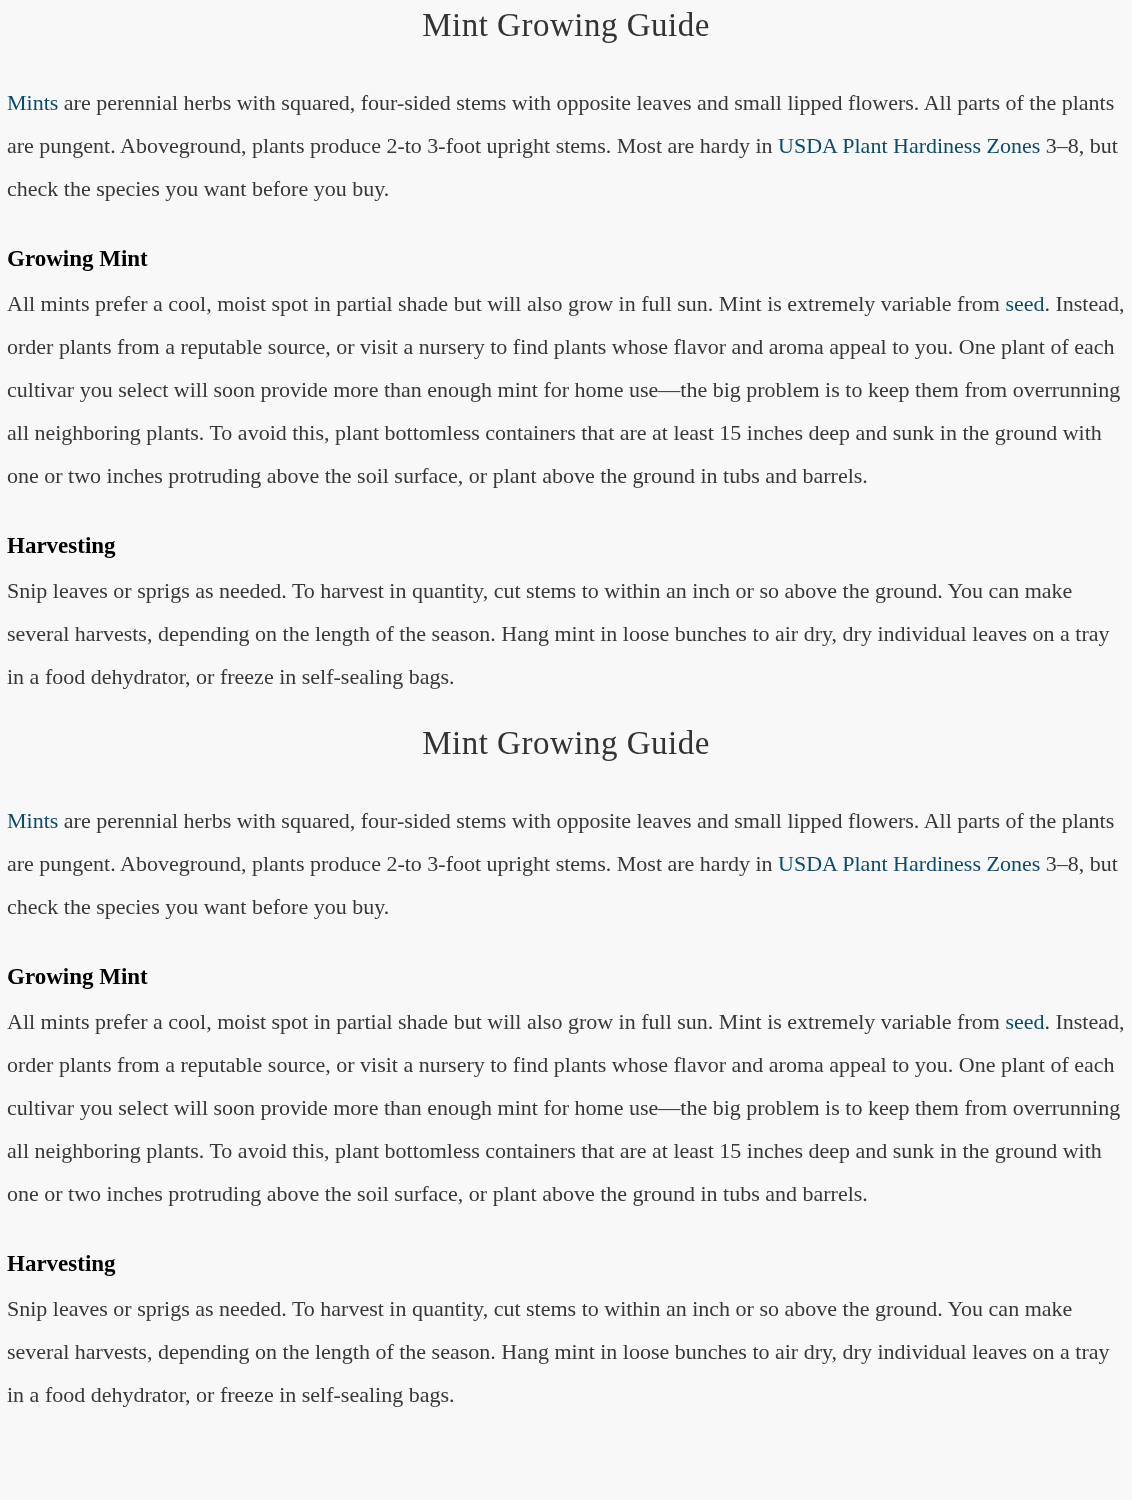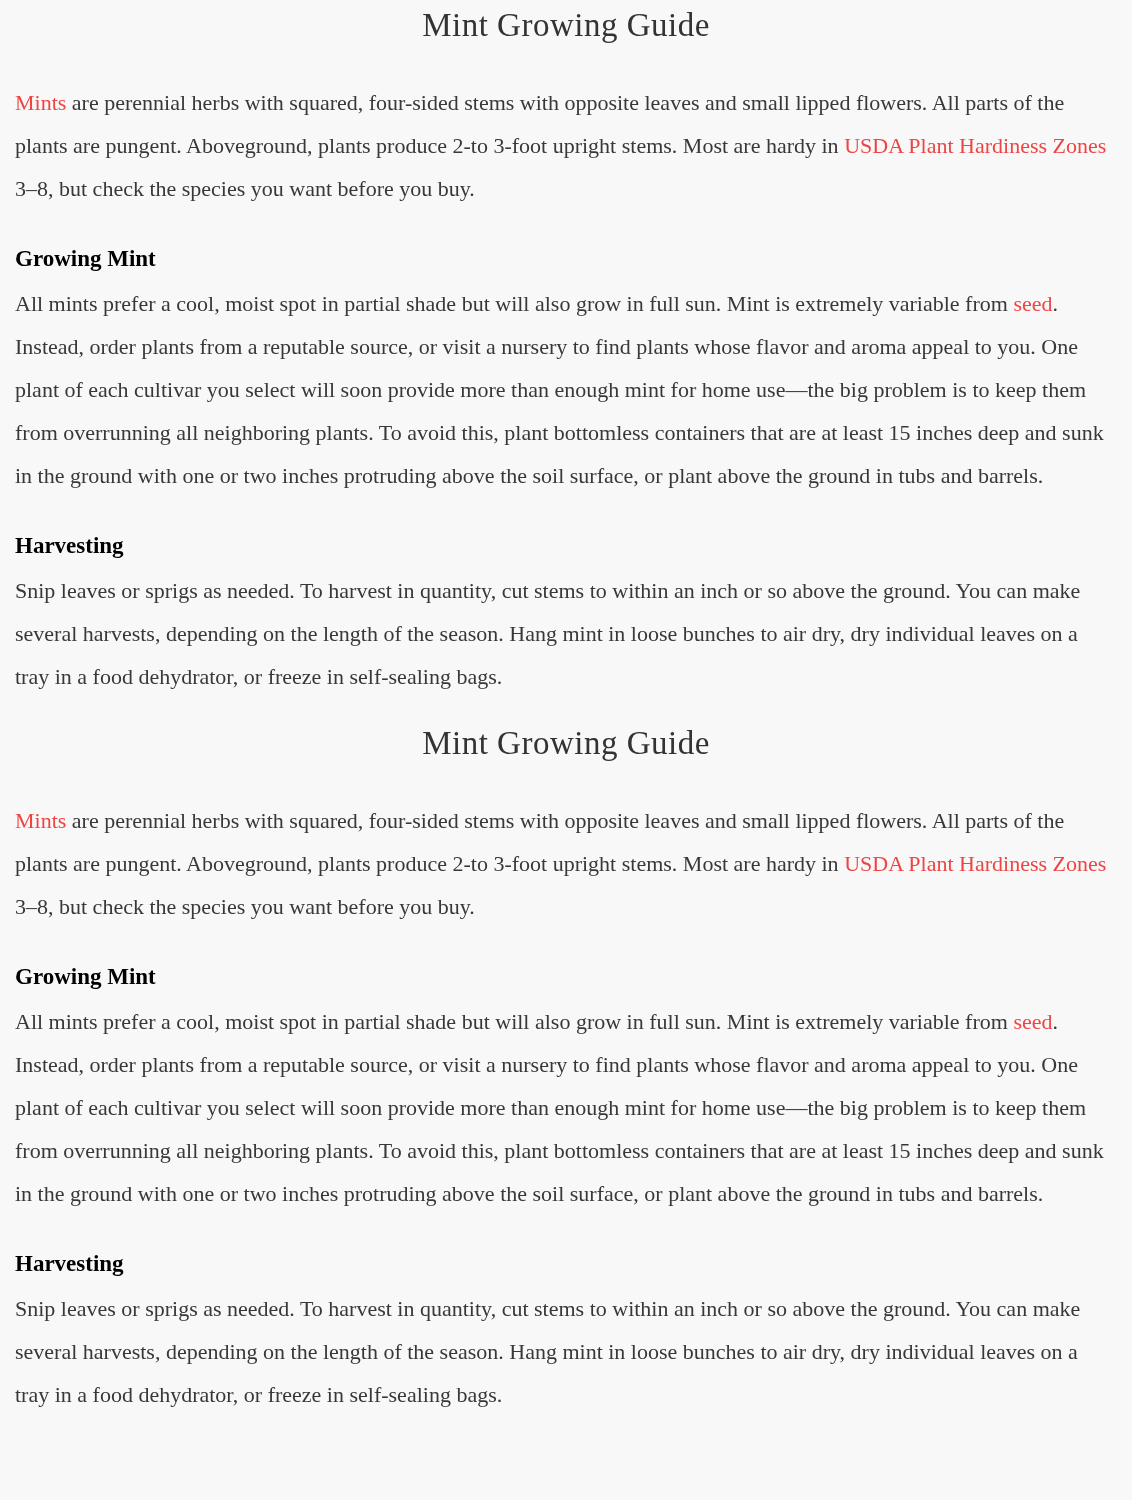--- a/index.html
+++ b/index.html
@@ -8,21 +8,21 @@
   }
   body {
     width: 1132px;
     height: 1500px;
     overflow: hidden;
     background: #f8f8f8;
     color: #383838;
     font-family: "Liberation Serif", serif;
   }
   .article {
-    padding: 0 15px;
+    padding: 0 7px;
   }
   h1.page-title {
     font-size: 33px;
     line-height: 40px;
     font-weight: 400;
     text-align: center;
     color: #333333;
     margin: 5px 0 0 0;
     letter-spacing: 0.5px;
   }
@@ -38,21 +38,21 @@
     margin-top: 10px;
   }
   h2.section-heading {
     font-size: 23px;
     line-height: 26px;
     font-weight: 700;
     color: #000000;
     margin: 36px 0 0 0;
   }
   a.text-link {
-    color: #ef4444;
+    color: #0c4a6e;
     text-decoration: none;
     cursor: pointer;
   }
 </style>
 </head>
 <body>
 
 <div class="article copy-1">
   <h1 class="page-title">Mint Growing Guide</h1>
 

